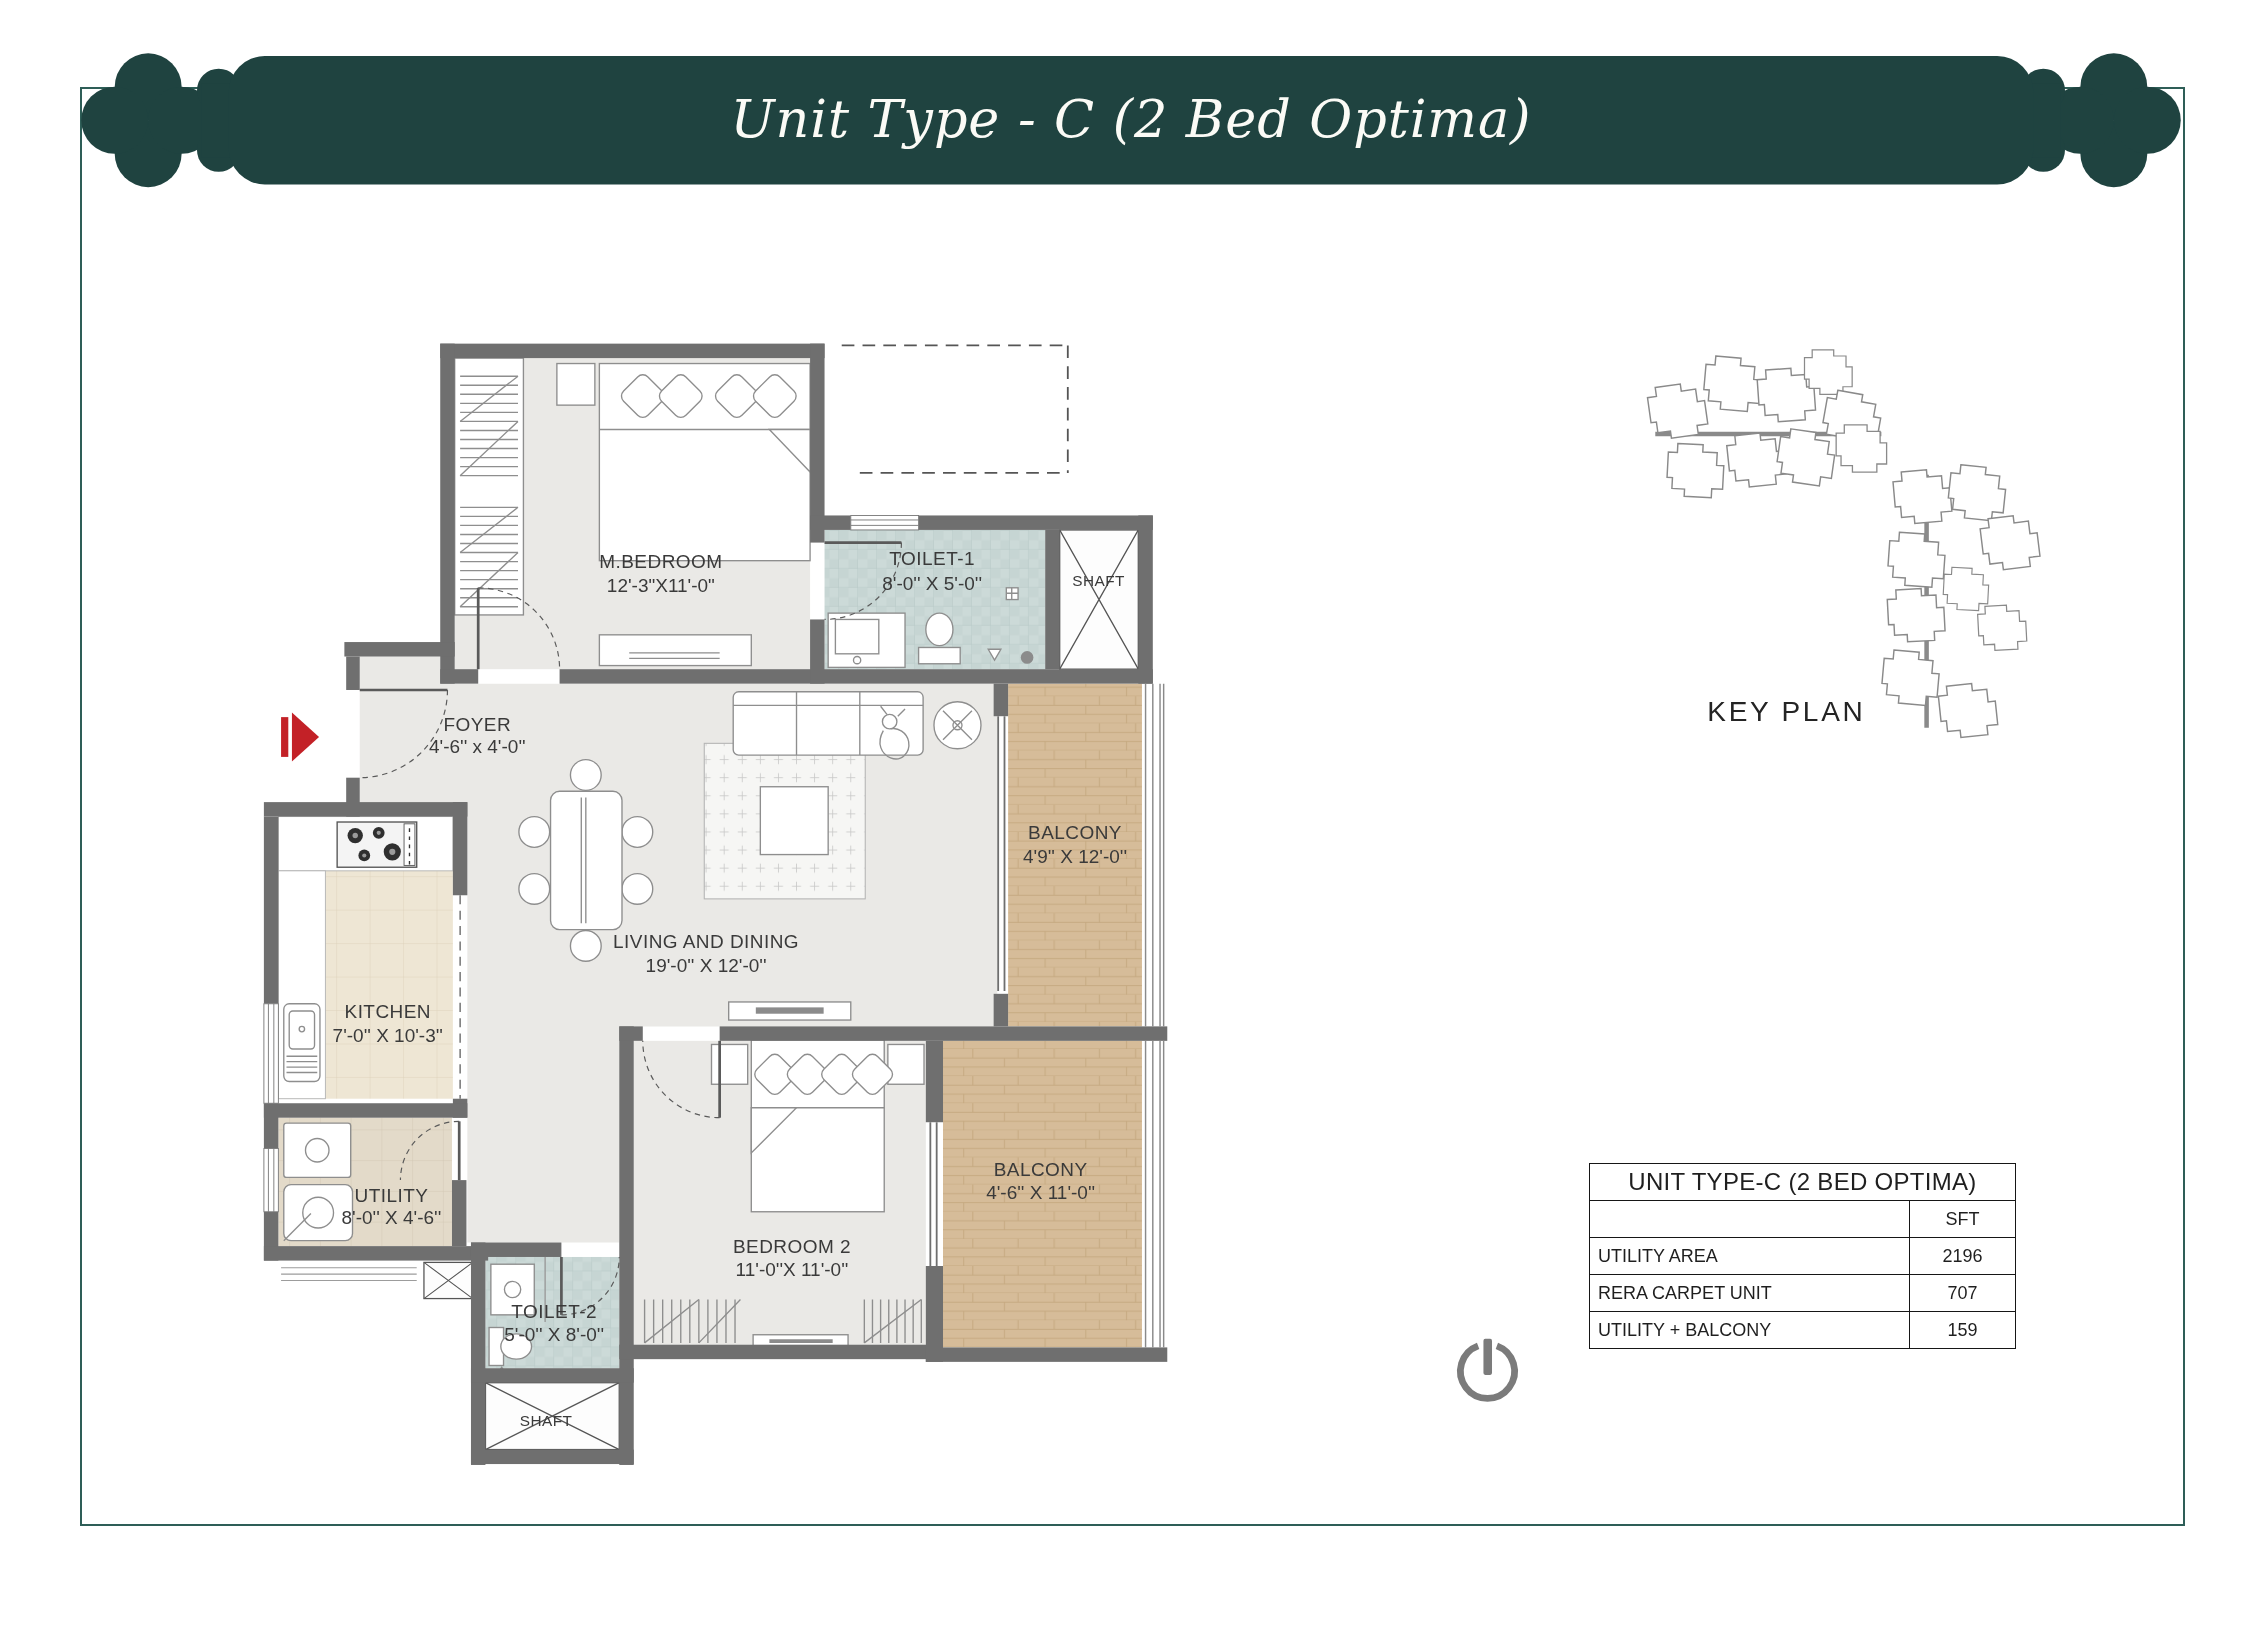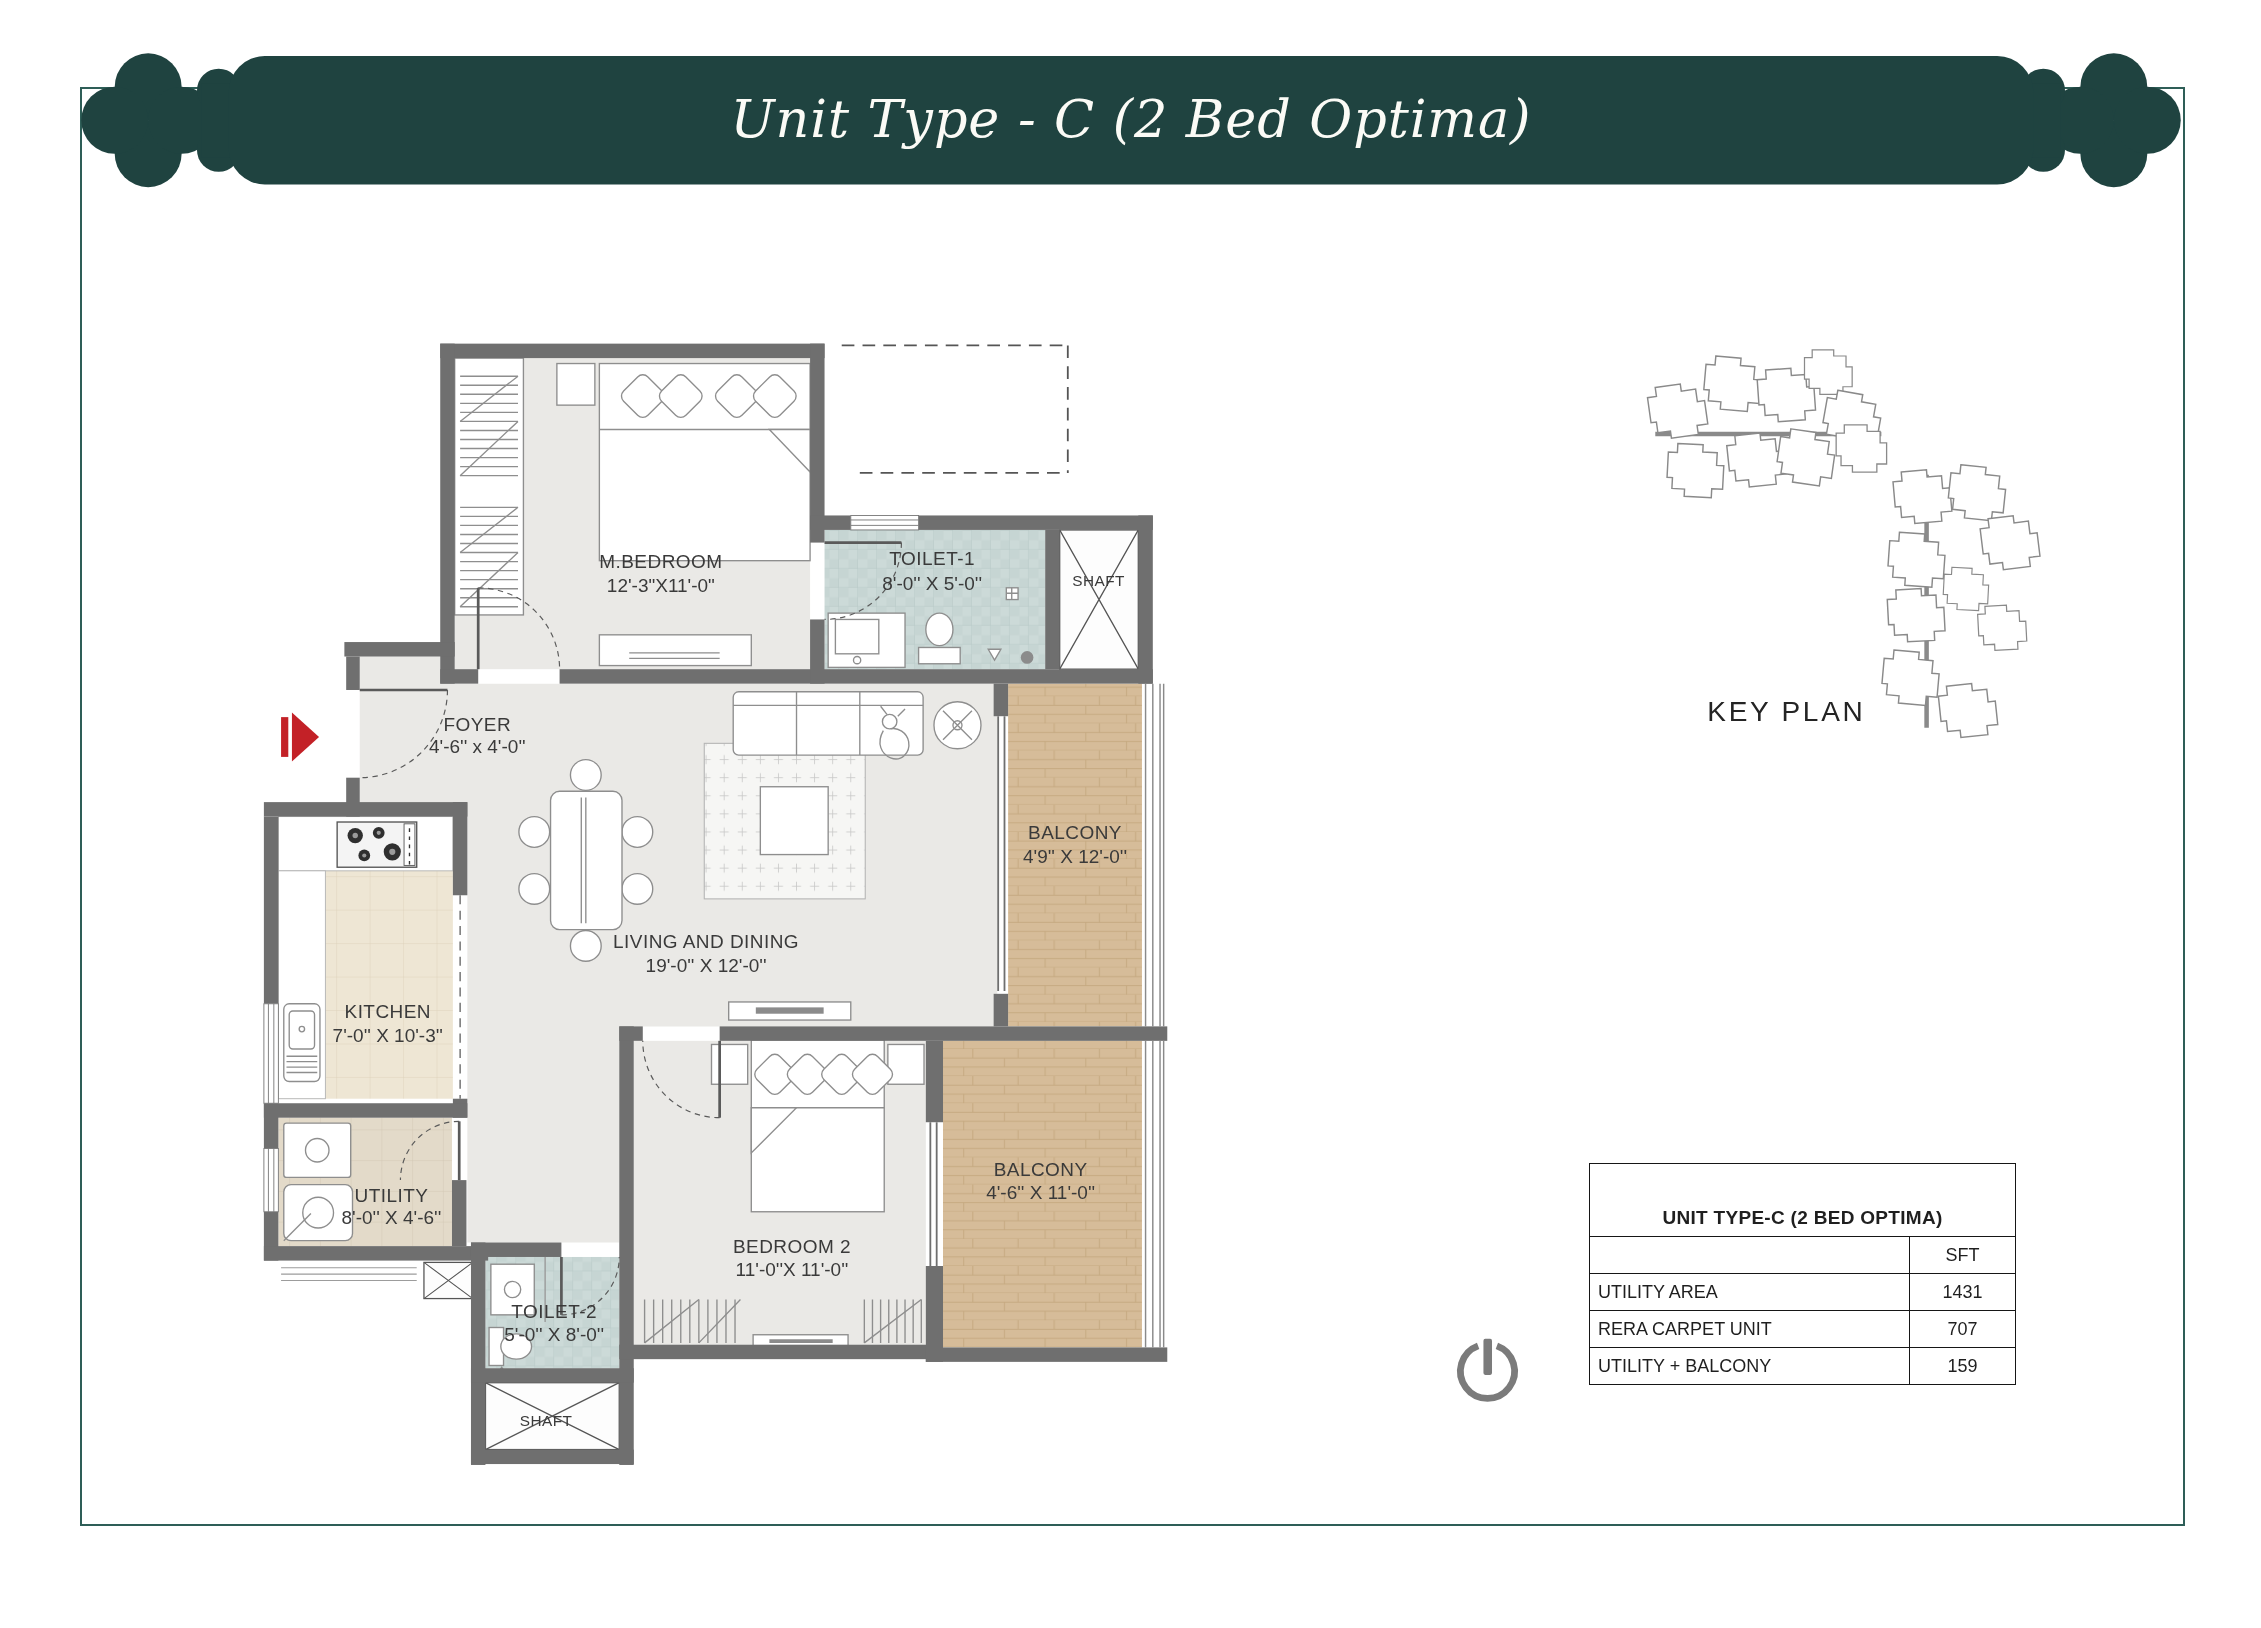--- a/index.html
+++ b/index.html
@@ -24,21 +24,21 @@
         text-anchor:middle;}
   .shaftlabel{font-family:"Liberation Sans",sans-serif;font-size:17px;fill:#3a3a3a;
         text-anchor:middle;letter-spacing:.5px;}
   .kp-label{font-family:"Liberation Sans",sans-serif;font-size:31px;fill:#242424;
         letter-spacing:3px;text-anchor:middle;}
   .kp-unit{fill:#ffffff;stroke:#8a8a8a;stroke-width:1.6;}
 
   .area-table{position:absolute;left:1589px;top:1163px;width:425px;z-index:2;
         border:1.8px solid #161616;background:#fff;color:#1f1f1f;}
   .at-title{height:36px;border-bottom:1.8px solid #161616;display:flex;align-items:center;
-        justify-content:center;font-size:19px;font-weight:700;letter-spacing:0.3px;margin-top:36px;}
+        justify-content:center;font-size:24px;font-weight:400;letter-spacing:0.3px;}
   .at-row{display:flex;height:36px;border-bottom:1.8px solid #161616;}
   .at-row:last-child{border-bottom:none;}
   .at-label{flex:1;display:flex;align-items:center;padding-left:8.1px;font-size:18px;}
   .at-value{width:105px;border-left:1.8px solid #161616;display:flex;align-items:center;
         justify-content:center;font-size:18px;}
   .at-value.hdr{font-weight:400;}
 </style>
 </head>
 <body>
 
@@ -370,21 +370,21 @@
   </svg>
 
   <div class="area-table">
     <div class="at-title">UNIT TYPE-C (2 BED OPTIMA)</div>
     <div class="at-row">
       <div class="at-label"></div>
       <div class="at-value hdr">SFT</div>
     </div>
     <div class="at-row">
       <div class="at-label">UTILITY AREA</div>
-      <div class="at-value">1431</div>
+      <div class="at-value">2196</div>
     </div>
     <div class="at-row">
       <div class="at-label">RERA CARPET UNIT</div>
       <div class="at-value">707</div>
     </div>
     <div class="at-row">
       <div class="at-label">UTILITY + BALCONY</div>
       <div class="at-value">159</div>
     </div>
   </div>

